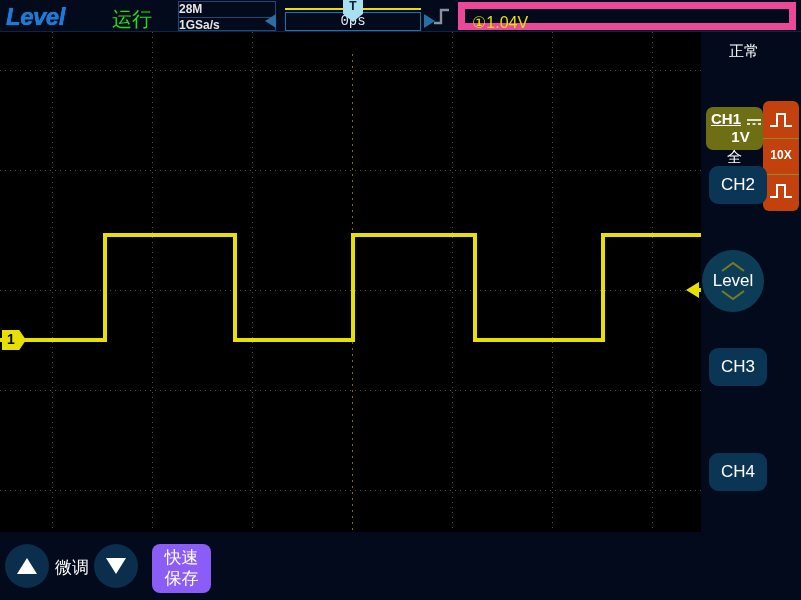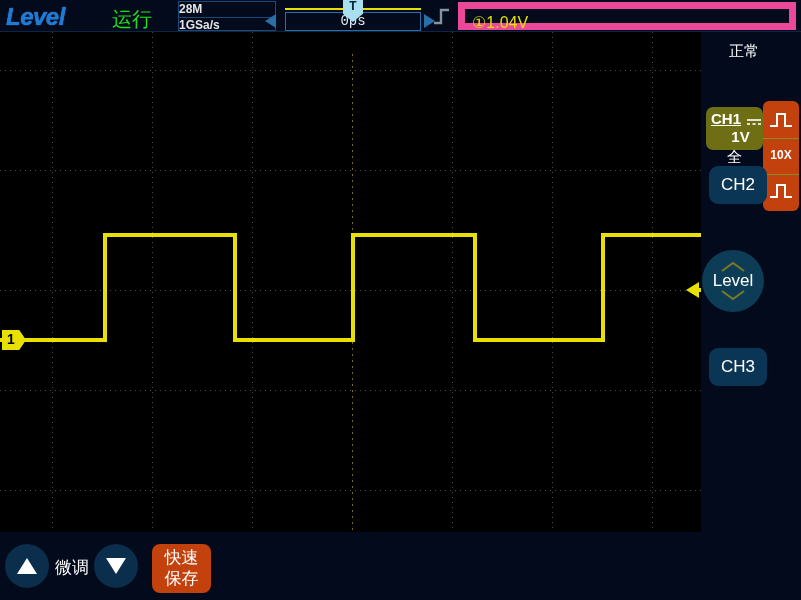--- a/index.html
+++ b/index.html
@@ -182,21 +182,21 @@
     border-left: 10px solid transparent; border-right: 10px solid transparent;
   }
   .tri-up { top: 14px; border-bottom: 16px solid #ffffff; }
   .tri-dn { top: 14px; border-top: 16px solid #ffffff; }
   .fine-label {
     position: absolute; left: 55px; top: 24px;
     color: #ffffff; font-size: 17px;
   }
   .save-btn {
     position: absolute; left: 152px; top: 544px; width: 59px; height: 49px;
-    background: #c2410c; border-radius: 8px;
+    background: #8b5cf6; border-radius: 8px;
     color: #ffffff; font-size: 17px; text-align: center;
     padding-top: 3px; line-height: 21px;
   }
 </style>
 </head>
 <body>
 
 <div id="app">
 
   <div class="topbar">
@@ -284,20 +284,21 @@
           <line x1="12" y1="7" x2="15" y2="7" stroke="#ffffff" stroke-width="1.6"></line>
         </svg>
       </div>
       <div class="l2">1V</div>
     </div>
 
     <div class="bw-label">全</div>
 
     <div class="ch-btn" style="top:134px">CH2</div>
     <div class="ch-btn" style="top:316px">CH3</div>
+    <div class="ch-btn" style="top:421px">CH4</div>
   </div>
 
   <div class="level-knob">
     <span>Level</span>
     <svg width="62" height="62" viewBox="0 0 62 62" style="position:absolute;left:0;top:0">
       <path d="M20 21 L31 13 L42 21" stroke="#7a7a25" stroke-width="2" fill="none"></path>
       <path d="M20 41 L31 49 L42 41" stroke="#7a7a25" stroke-width="2" fill="none"></path>
     </svg>
   </div>
 

